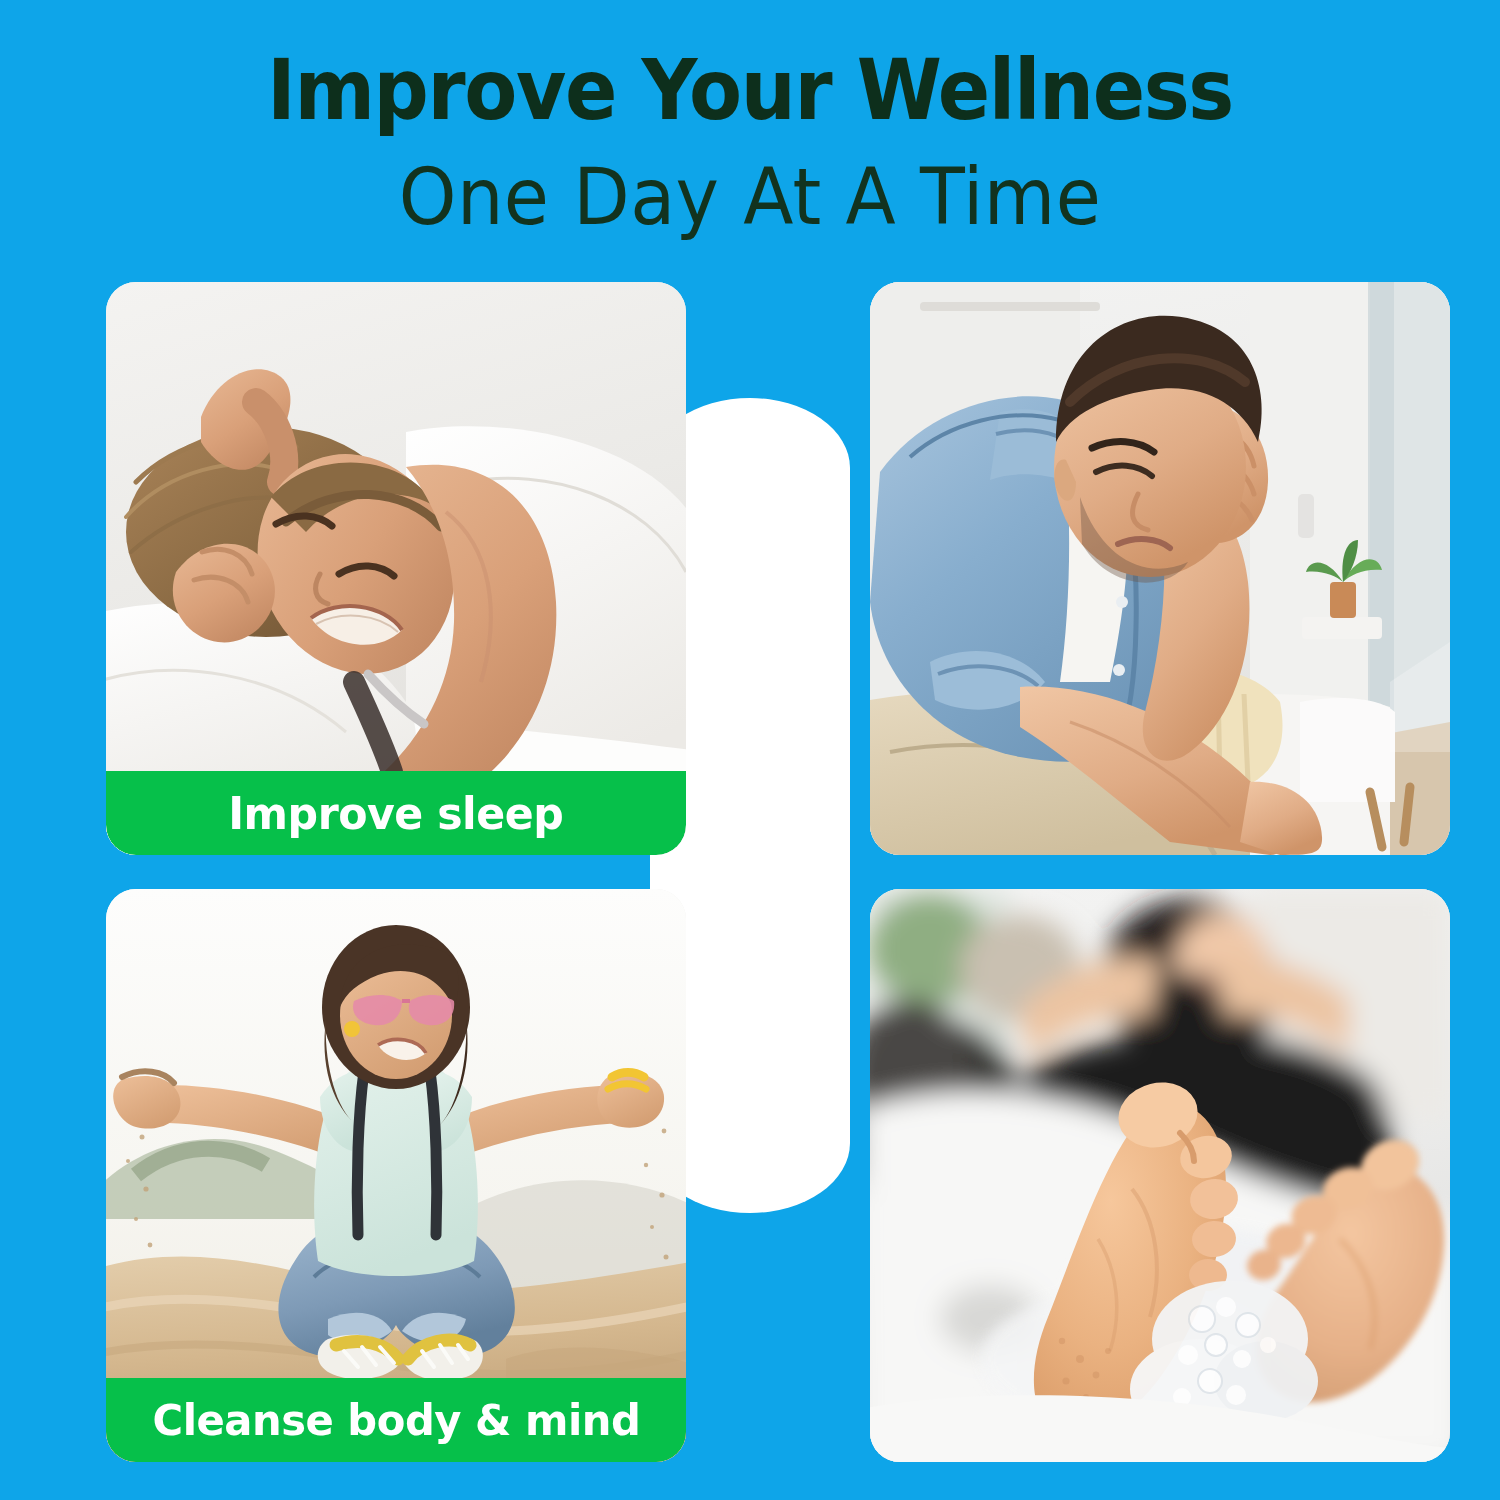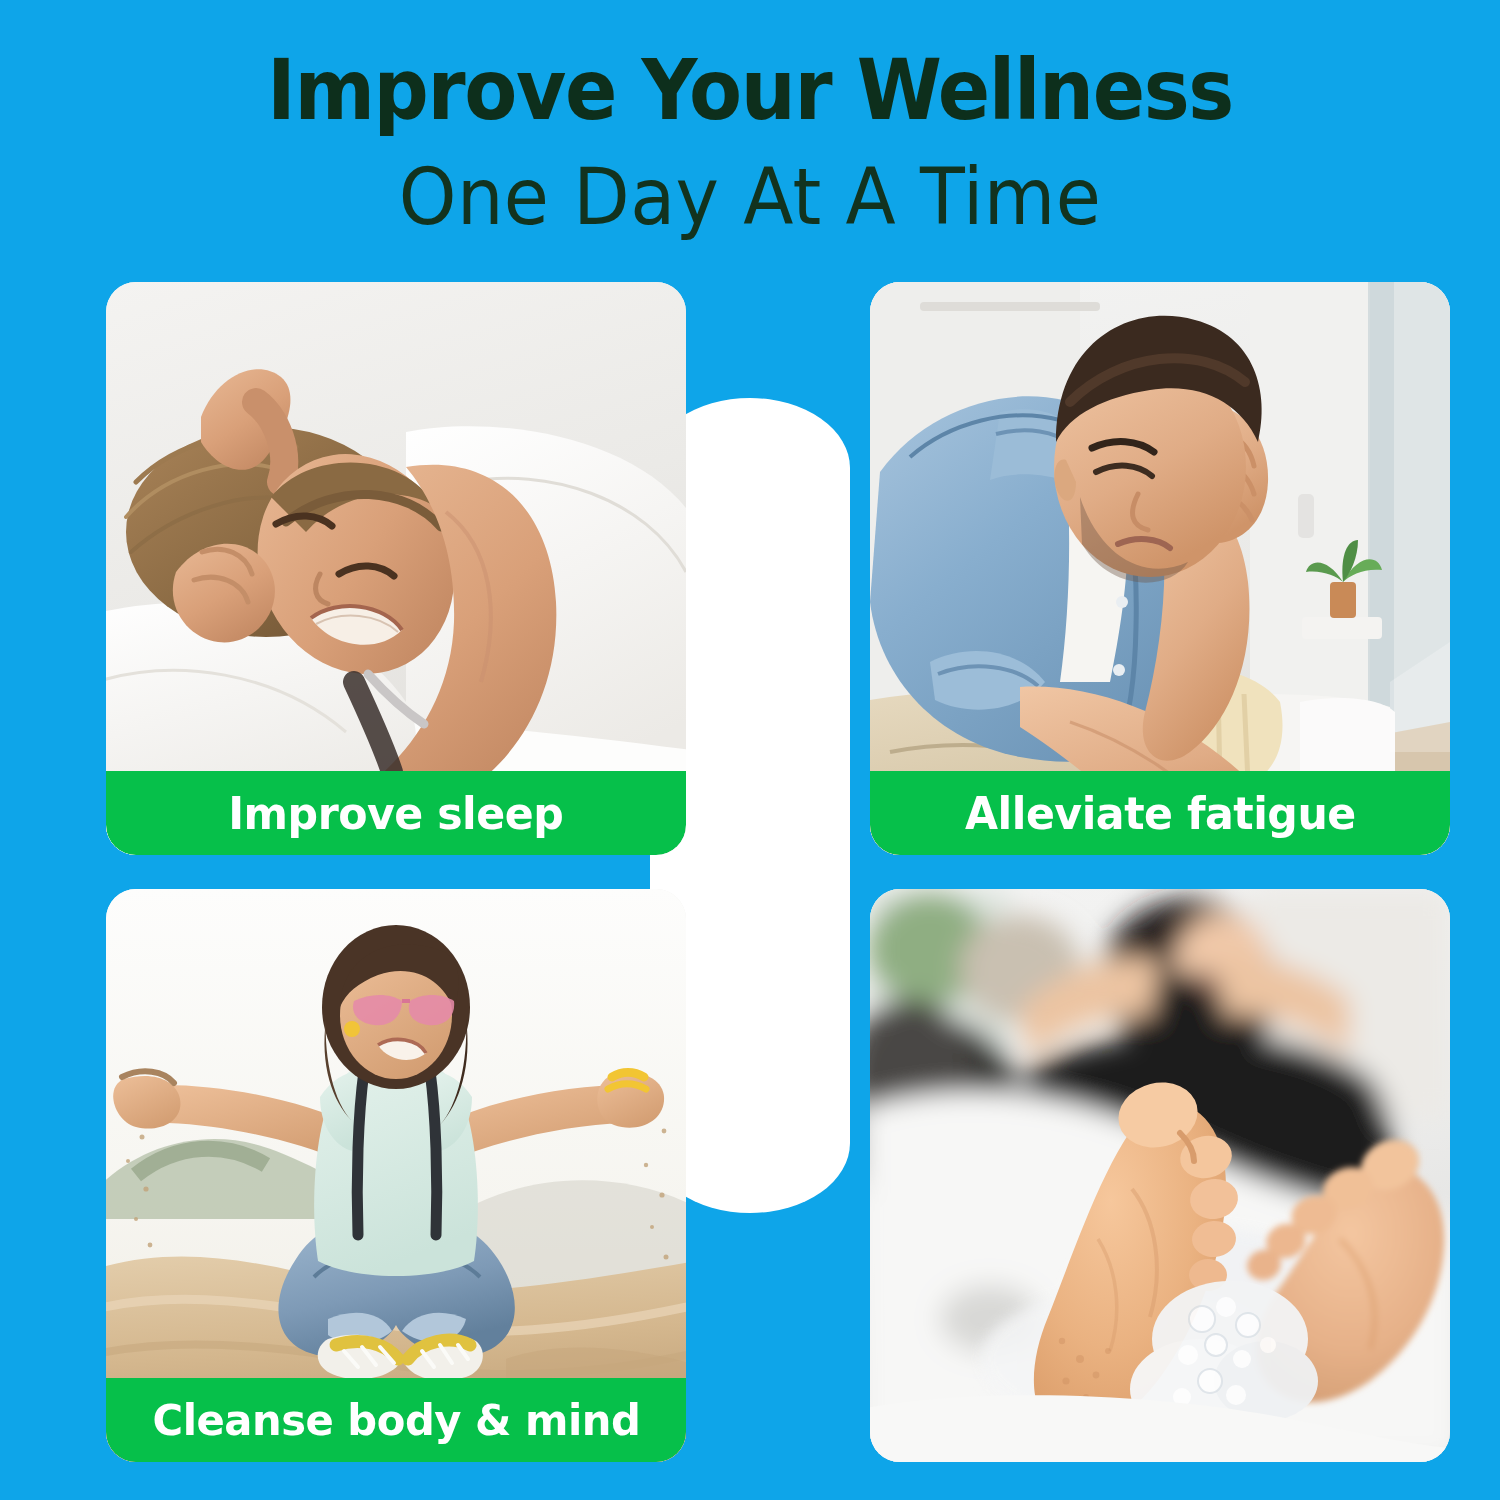--- a/index.html
+++ b/index.html
@@ -291,23 +291,20 @@
           <path d="M222 166 C244 156 268 158 284 170" fill="none" stroke="#32241a" stroke-width="7" stroke-linecap="round"></path>
 
           <path d="M268 212 C258 232 262 244 278 248" fill="none" stroke="#c78d66" stroke-width="5" stroke-linecap="round"></path>
 
           <path d="M248 262 C266 254 288 256 300 266" fill="none" stroke="#9e6552" stroke-width="6" stroke-linecap="round"></path>
 
           <path d="M196 178 C184 174 180 200 190 214 C198 224 206 218 206 200 Z" fill="#dba87f"></path>
 
           <path d="M520 400 L580 360 L580 470 L520 470 Z" fill="#ffffff" opacity="0.25"></path>
         </svg>
-      </div>
-      <div class="card-label">
-        <span class="card-label-text">Alleviate fatigue</span>
       </div>
     </div>
 
     <div class="card">
       <div class="card-photo">
         <svg viewBox="0 0 580 573" preserveAspectRatio="xMidYMid slice" aria-hidden="true">
           <defs>
             <linearGradient id="skyC" x1="0" y1="0" x2="0" y2="1">
               <stop offset="0%" stop-color="#fdfdfc"></stop>
               <stop offset="55%" stop-color="#f6f5f0"></stop>

